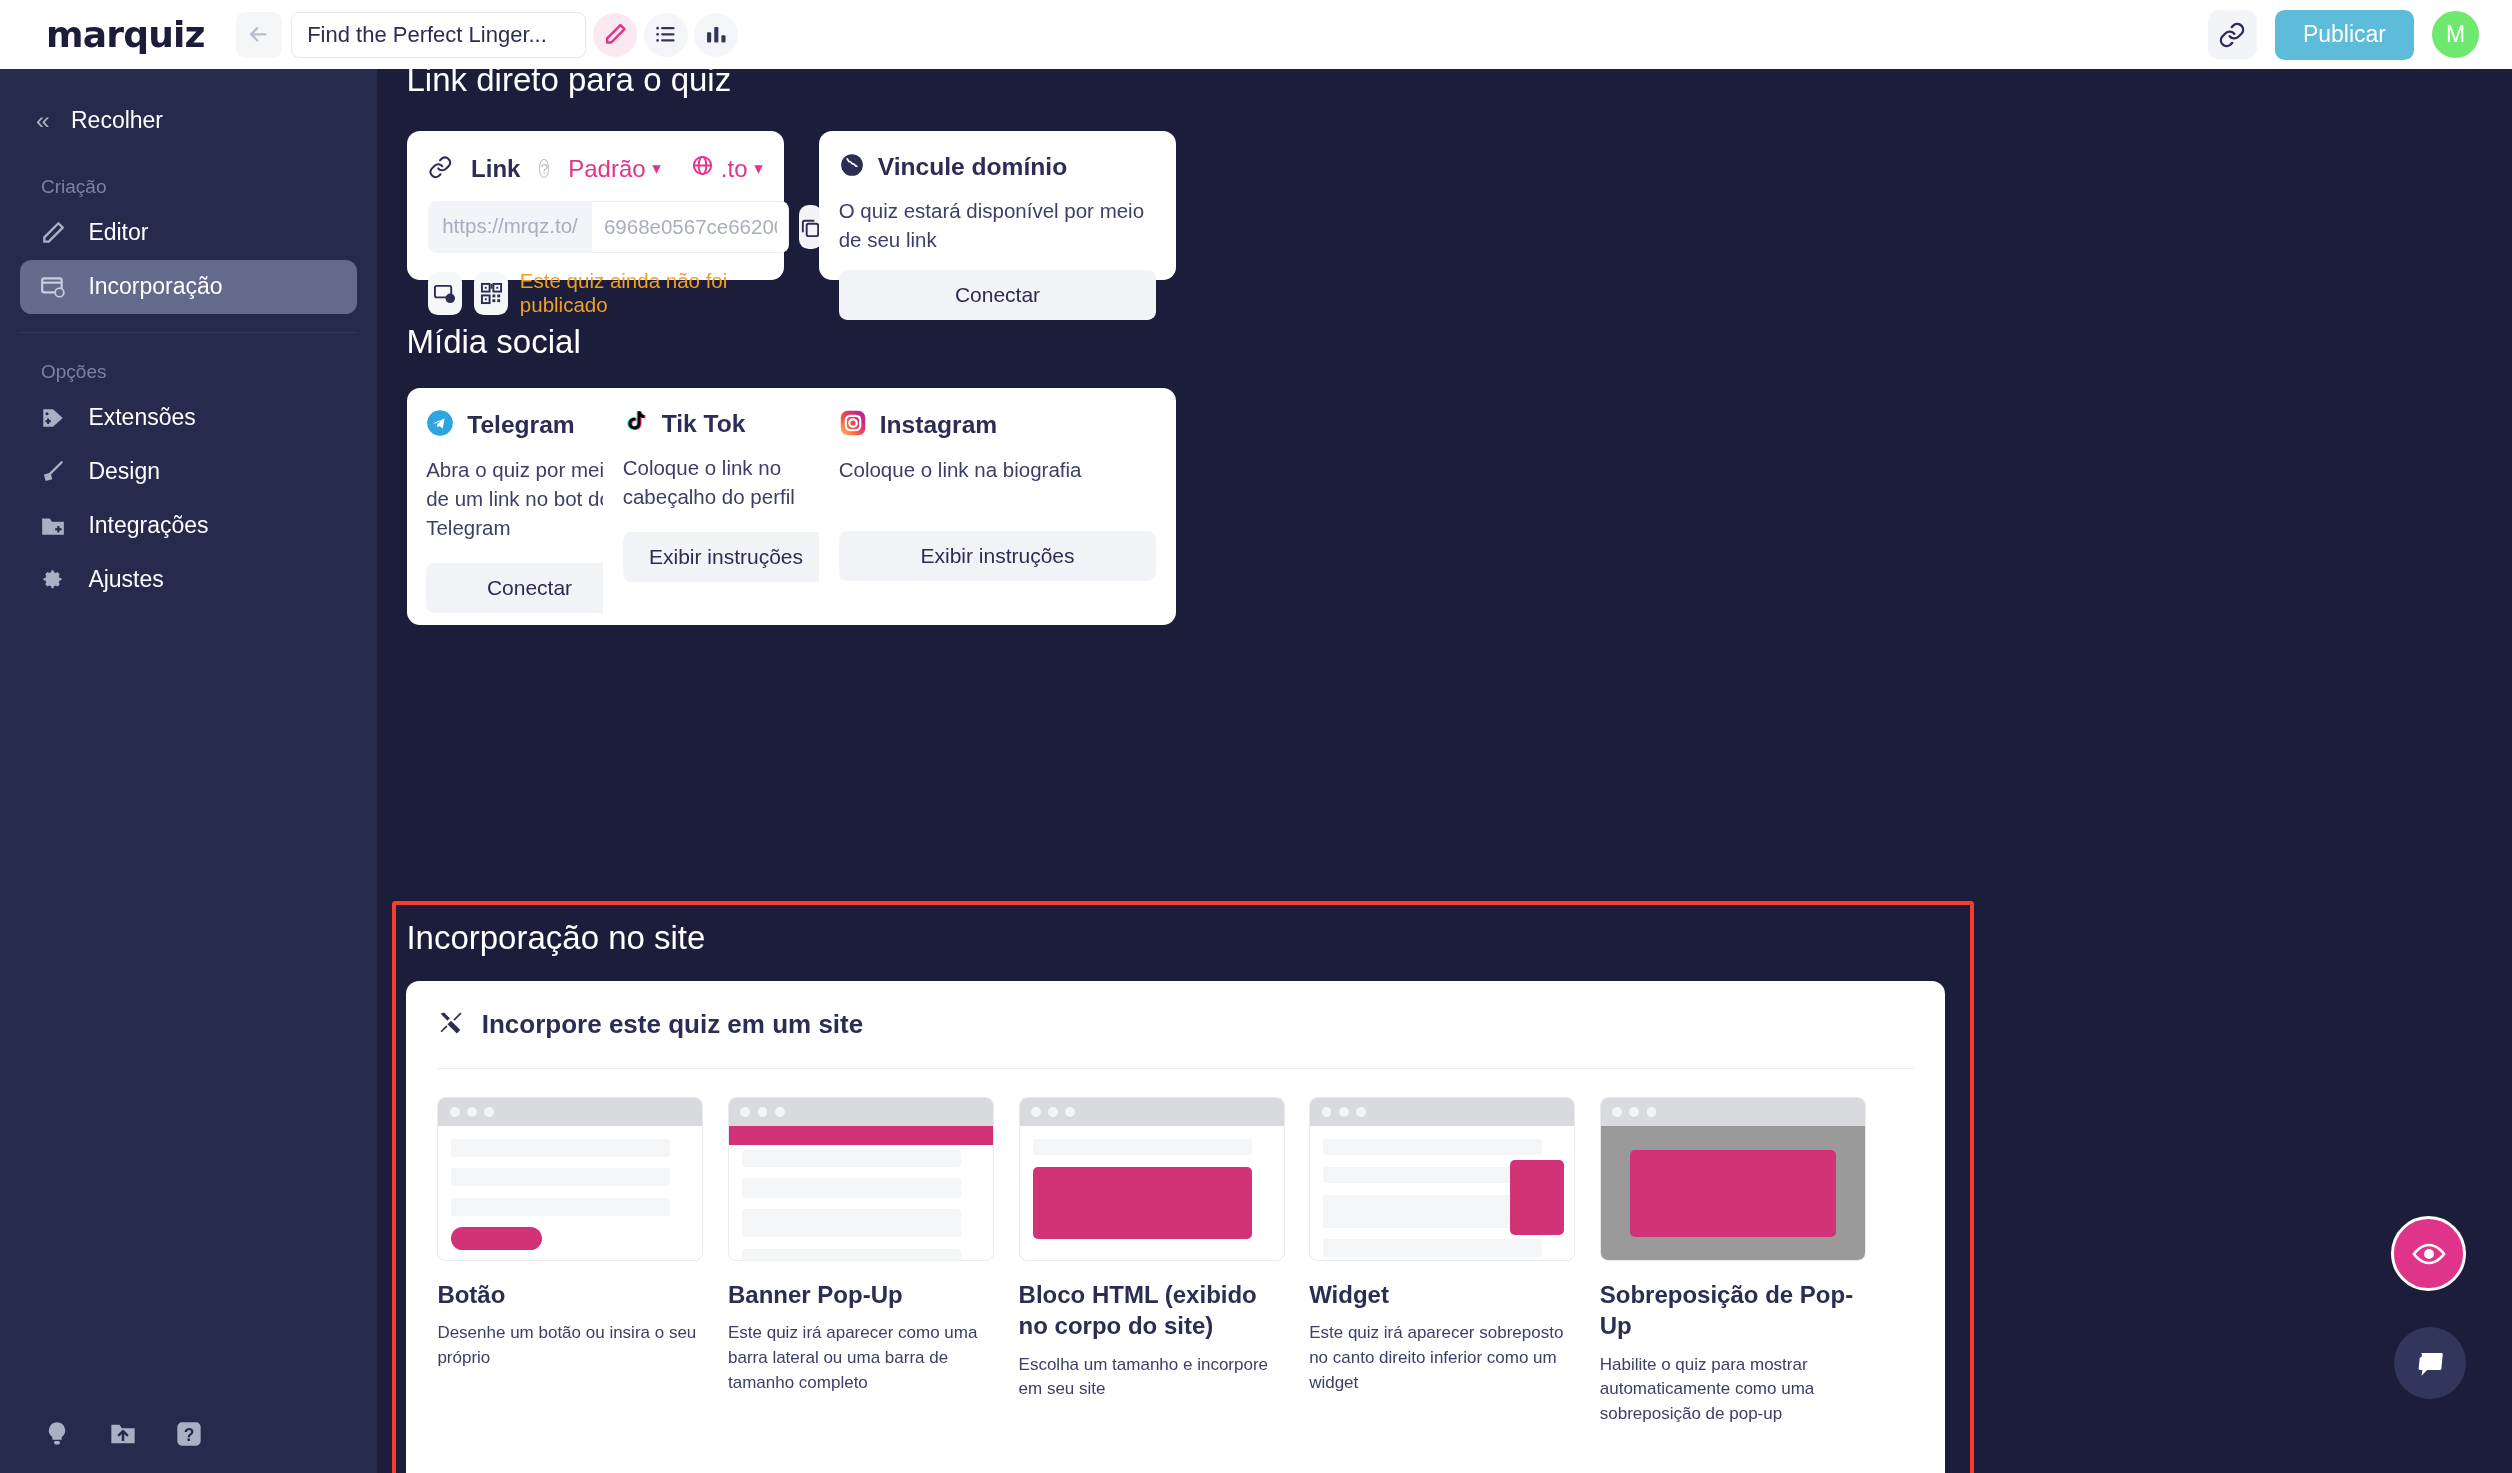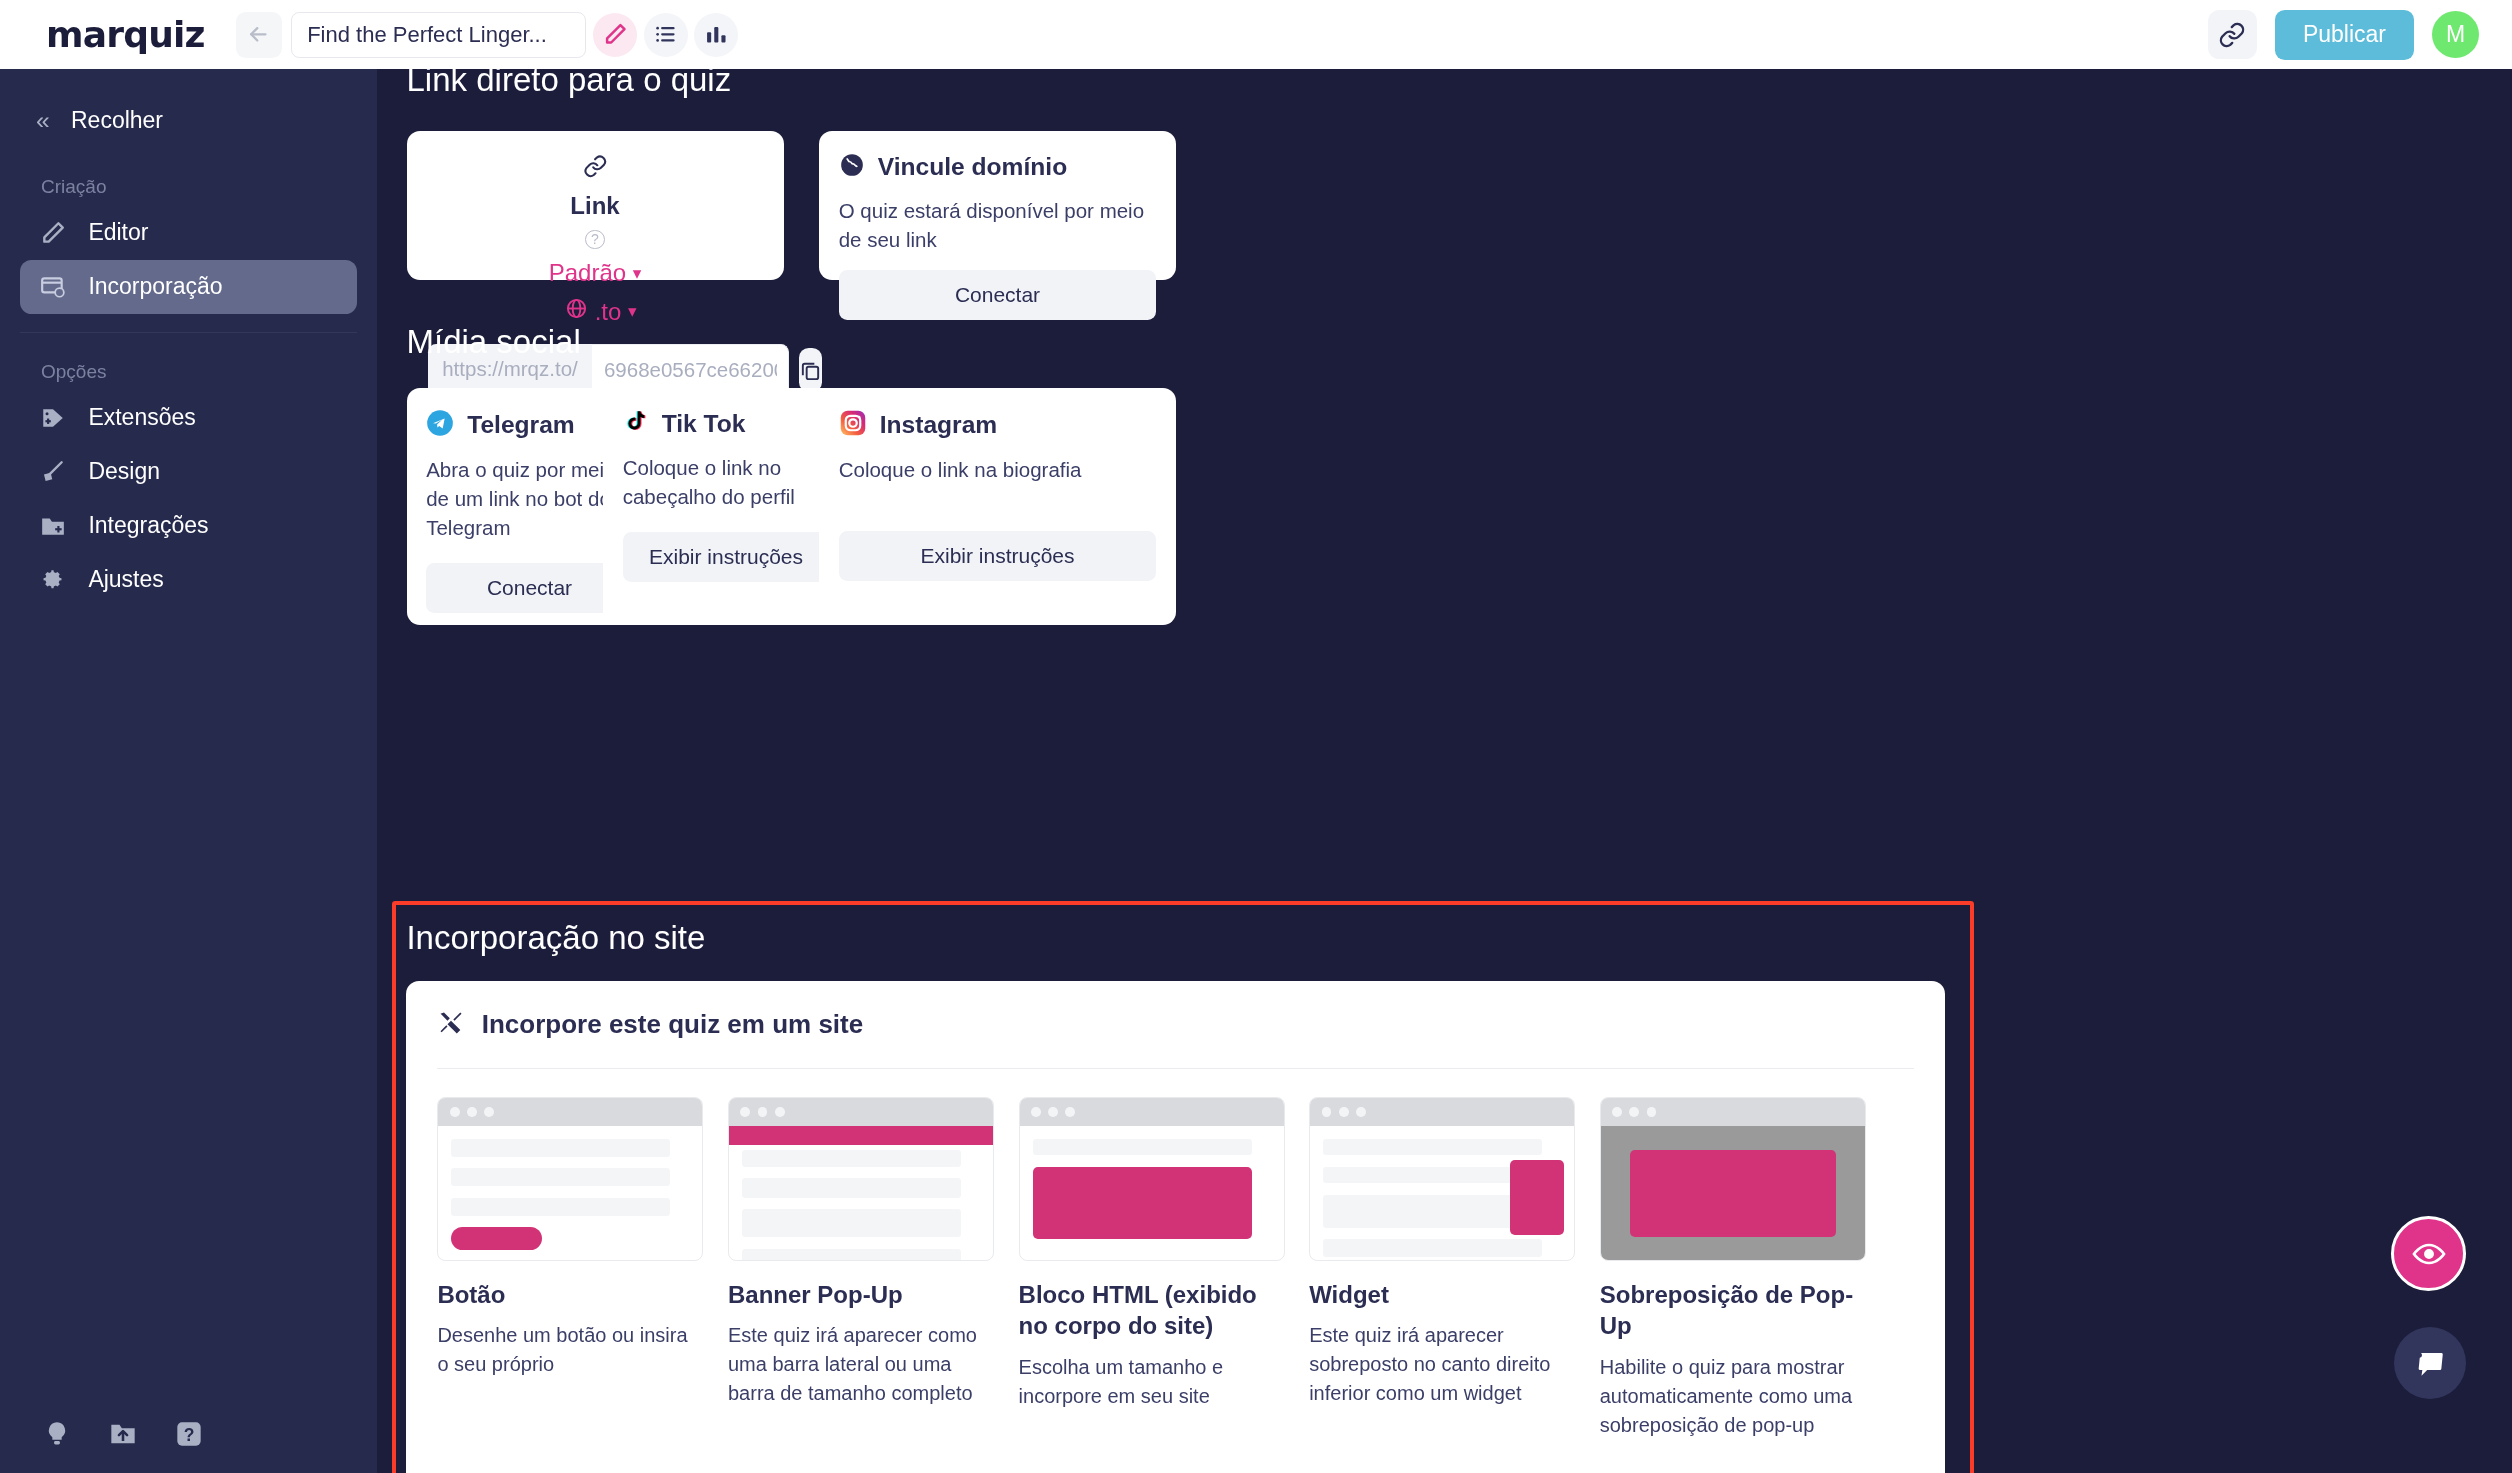--- a/index.html
+++ b/index.html
@@ -116,21 +116,21 @@
   }
   .card {
     background: #ffffff; border-radius: 13px;
   }
   .h-link { font-size: 33px; color: #fff; }
   .card-link {
     position: absolute; left: 29.5px; top: 62px;
     width: 377px; height: 149px;
     padding: 23px 21px;
   }
-  .linkline { display: flex; align-items: center; gap: 10px; flex-direction: column; }
+  .linkline { display: flex; align-items: center; gap: 19px; }
   .linkline .lbl { font-size: 24px; font-weight: 700; color: #2b2d52; }
   .q { width:19.7px;height:19.7px;border:1.6px solid #b9bdc9;border-radius:50%;display:flex;align-items:center;justify-content:center;color:#b9bdc9;font-size:14px; }
   .pink-sel { color: #e0338a; font-size: 24px; display:flex; align-items:center; gap:6.6px; cursor:pointer;}
   .dd { font-size: 17px; }
   .inputrow { display:flex; align-items:center; margin-top: 18px; gap: 9.8px;}
   .prefix {
     background:#f3f4f7; border-radius: 8.2px 0 0 8.2px;
     padding: 13px 14.7px; font-size: 20.5px; color:#a9aebf; white-space:nowrap;text-align:right;
   }
   .slugin {
@@ -185,21 +185,21 @@
   .embed-head .t { font-size: 26px; font-weight:700; color:#2b2d52; }
   .hr { height:0.8px; background:#ebecf0; margin-top: 28px; }
   .optrow { display:flex; gap: 24.6px; margin-top: 28px; }
   .opt { width: 266px; cursor:pointer; }
   .thumb { width: 266px; height: 164px; border:0.8px solid #e9eaee; border-radius:8.2px; overflow:hidden; background:#fff; }
   .tbar { height: 28px; background:#d9dadd; display:flex; align-items:center; gap:7.4px; padding-left:11.5px;}
   .tdot { width:9.8px;height:9.8px;border-radius:50%;background:#f3f4f6;}
   .tbody { padding: 13px; position: relative; height: 136px; }
   .line { background:#f4f5f7; border-radius:3.3px; height:18px; margin-bottom: 11.5px;}
   .opt-title { margin-top: 18px; font-size: 24px; font-weight:700; color:#2b2d52; line-height:1.3; }
-  .opt-desc { margin-top: 11.5px; font-size: 20px; color:#3b3f68; line-height:1.45; }
+  .opt-desc { margin-top: 11.5px; font-size: 17px; color:#3b3f68; line-height:1.45; }
 
   
   .fab { position:absolute; right: 46px; border-radius:50%; display:flex; align-items:center; justify-content:center; cursor:pointer; z-index:50;}
   .fab-eye { bottom: 183px; width: 75px; height: 75px; background:#e0338a; border:3.3px solid #fff; }
   .fab-chat { bottom: 75px; width: 72px; height: 72px; background:#33365c; }
 </style>
 </head>
 <body>
 
 <div class="topbar">

